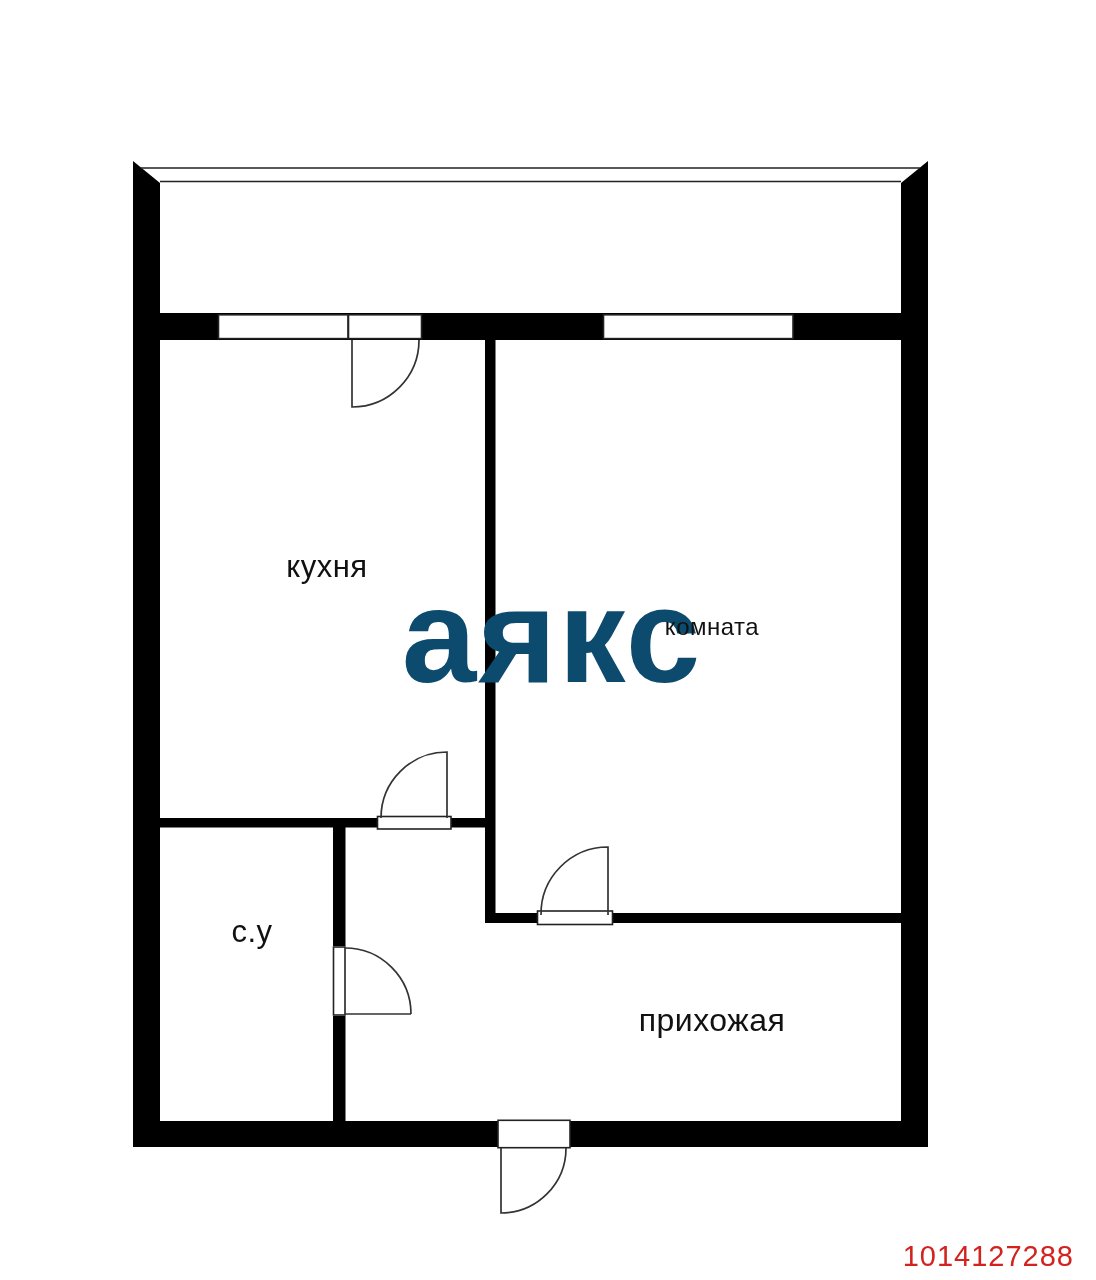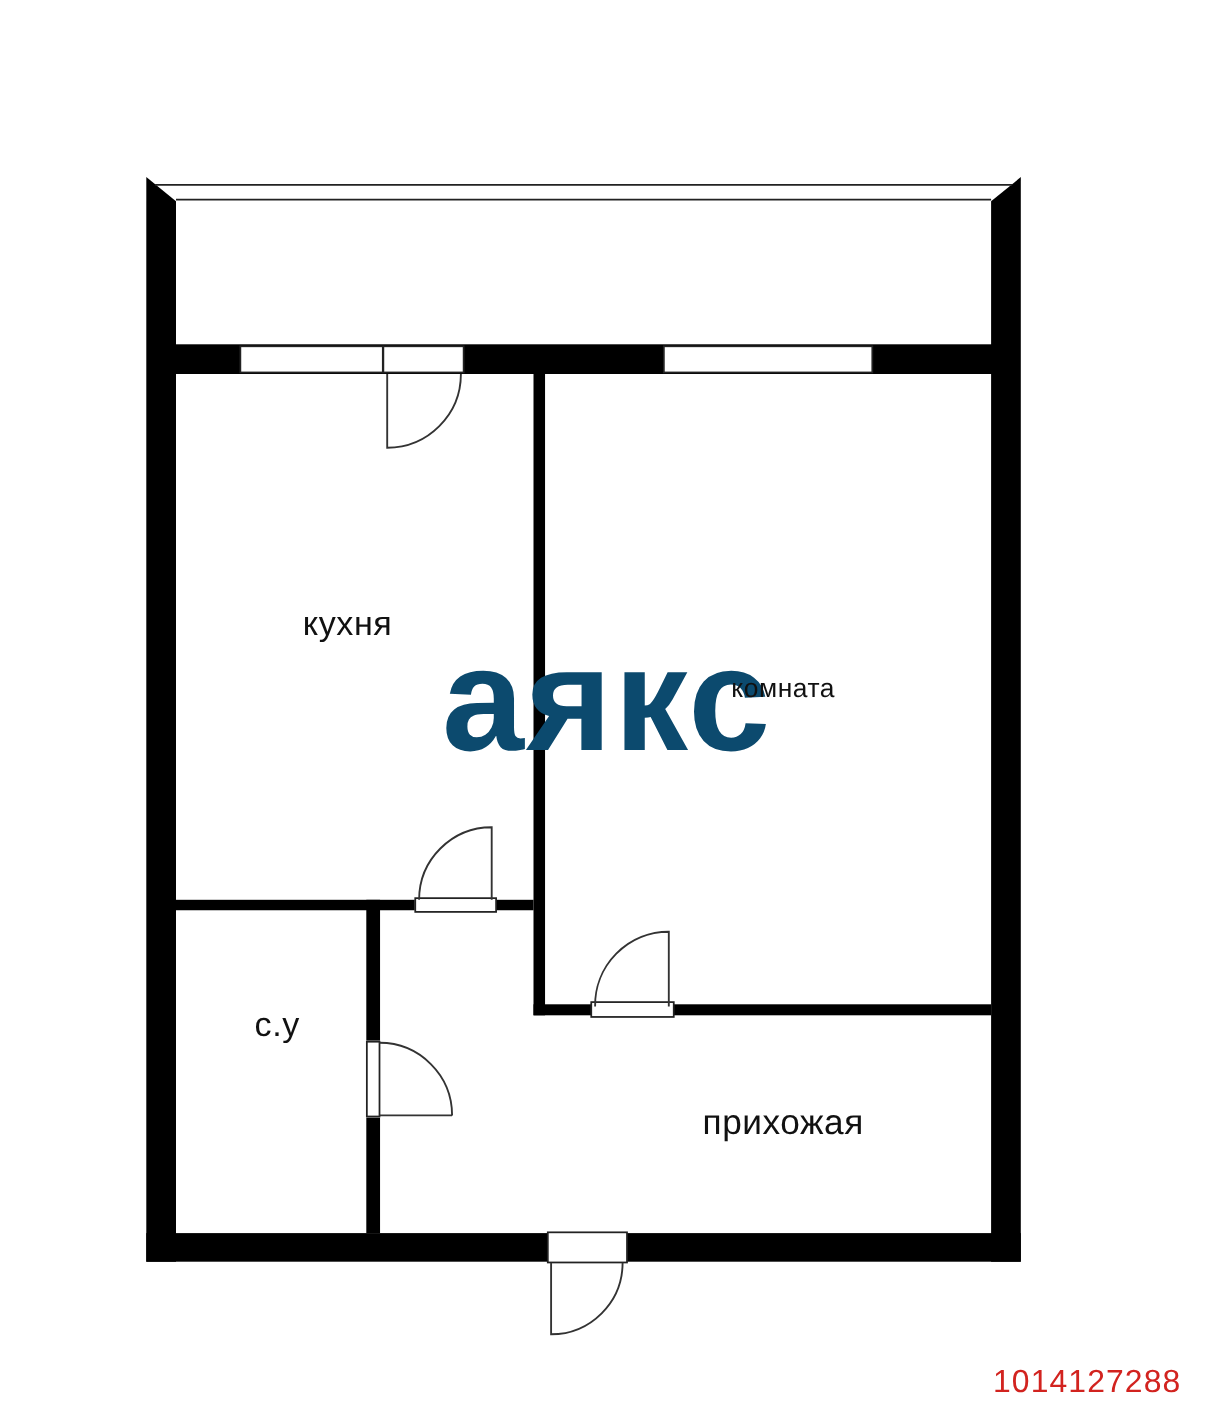--- a/index.html
+++ b/index.html
@@ -22,21 +22,21 @@
   }
   .room-label {
     position: absolute;
     transform: translate(-50%, -50%);
     color: #111111;
     font-size: 31px;
     letter-spacing: 0.5px;
     white-space: nowrap;
     z-index: 3;
   }
-  .label-kitchen  { left: 316px; top: 567px; }
+  .label-kitchen  { left: 327px; top: 567px; }
   .label-room     { left: 712px; top: 627px; font-size: 24px; }
   .label-bathroom { left: 252px; top: 932px; }
   .label-hallway  { left: 712px; top: 1020px; font-size: 32px; text-align: center; }
   .watermark {
     position: absolute;
     left: 552px;
     top: 642px;
     transform: translate(-50%, -54%);
     color: #0c4a6e;
     font-size: 134px;

